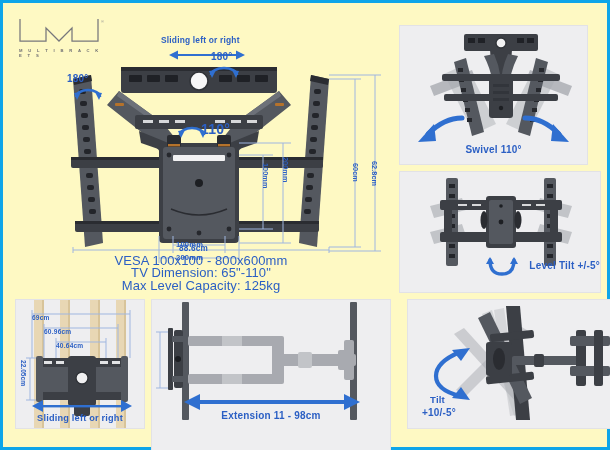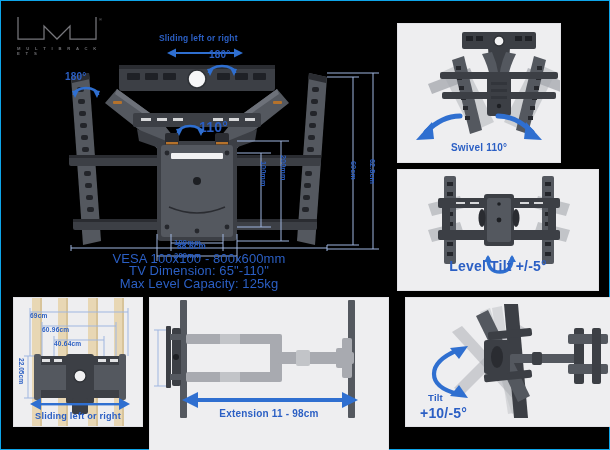--- a/index.html
+++ b/index.html
@@ -1,21 +1,21 @@
 <!DOCTYPE html>
 <html><head>
 <meta charset="utf-8">
 <style>
   html,body{margin:0;padding:0;background:#ffffff;}
   body{
     width:610px;height:450px;overflow:hidden;position:relative;
     font-family:"Liberation Sans", sans-serif;
     background:#fefefe;
   }
-  #root{position:absolute;inset:0;border:1px solid #0ea5e9;box-sizing:border-box;background:#000000;}
+  #root{position:absolute;inset:0;border:3px solid #0ea5e9;box-sizing:border-box;background:#fef9c3;}
 
   
   .panel{position:absolute;background:#eeeef0;border:1px solid #e2e2e6;box-sizing:border-box;overflow:hidden;}
   .lbl{position:absolute;color:#2b5fc4;font-weight:bold;white-space:nowrap;letter-spacing:0.2px;}
   .lblv{position:absolute;color:#2b5fc4;font-weight:bold;white-space:nowrap;transform-origin:0 0;}
   svg{display:block;overflow:visible;}
 
   
   #logo{position:absolute;left:14px;top:14px;width:86px;height:42px;}
   #logo .wordmark{position:absolute;left:2px;top:31px;font-size:4.2px;letter-spacing:2.3px;color:#6f6f73;font-weight:bold;}
@@ -227,21 +227,21 @@
   <div class="lbl" style="left:176px;top:241px;font-size:8.2px;">88.6cm</div>
   <div class="lblv" style="left:357px;top:160px;font-size:7.4px;transform:rotate(90deg);">60cm</div>
   <div class="lblv" style="left:376px;top:158px;font-size:7.4px;transform:rotate(90deg);">62.8cm</div>
 
   <div id="specs" style="width:388px;left:4px;">
     <div>VESA 100x100 - 800x600mm</div>
     <div>TV Dimension: 65"-110"</div>
     <div>Max Level Capacity: 125kg</div>
   </div>
 
-  <div class="panel" style="left:396px;top:22px;width:164px;height:140px;">
+  <div class="panel" style="left:396px;top:22px;width:189px;height:140px;">
     <svg width="202" height="112" viewBox="0 0 202 112" style="position:absolute;left:0;top:2px;">
 
       <g>
         <path class="mGhost2" d="M44,46 L66,36 L96,96 L74,106 Z" opacity="0.75"></path>
         <path class="mGhost2" d="M158,46 L136,36 L106,96 L128,106 Z" opacity="0.75"></path>
         <path class="mGhost" d="M30,58 L72,42 L76,52 L34,68 Z" opacity="0.8"></path>
         <path class="mGhost" d="M172,58 L130,42 L126,52 L168,68 Z" opacity="0.8"></path>
       </g>
 
       <g>
@@ -349,21 +349,21 @@
           <rect x="72" y="28" width="9" height="2"></rect>
         <rect x="122" y="28" width="9" height="2"></rect>
           <rect x="136" y="28" width="9" height="2"></rect>
         </g>
     </svg>
     <svg style="position:absolute;left:84px;top:86px;" width="36" height="20">
       <path d="M6,2 Q6,16 18,16 Q30,16 30,2" fill="none" stroke="#2f6fd0" stroke-width="3.4" stroke-linecap="round"></path>
       <path class="arrow" d="M2,6 L10,6 L6,-1 Z"></path>
       <path class="arrow" d="M26,6 L34,6 L30,-1 Z"></path>
     </svg>
-    <div class="lbl" style="left:0;right:0;top:88px;text-align:center;font-size:14px;">Level Tilt +/-5°</div>
+    <div class="lbl" style="left:0;right:0;top:88px;text-align:right;font-size:10px;">Level Tilt +/-5°</div>
   </div>
 
   <div class="panel" style="left:396px;top:296px;width:230px;height:130px;margin-left:8px;">
     <svg width="202" height="130" viewBox="0 0 202 130" style="position:absolute;left:0;top:0;">
 
       <g>
         <path class="mGhost2" d="M74,14 L84,10 L116,112 L106,116 Z" opacity="0.6"></path>
         <path class="mGhost2" d="M86,10 L96,8 L112,114 L102,116 Z" opacity="0.55"></path>
         <path class="mGhost" d="M46,34 L56,28 L118,96 L108,102 Z" opacity="0.5"></path>
         <path class="mGhost" d="M58,96 L48,90 L112,26 L122,32 Z" opacity="0.5"></path>
@@ -387,21 +387,21 @@
         <rect class="mMid" x="162" y="66" width="40" height="10" rx="2"></rect>
         <rect class="mDark" x="186" y="30" width="9" height="56" rx="2"></rect>
       </g>
     </svg>
     <svg style="position:absolute;left:20px;top:44px;" width="46" height="58">
       <path d="M32,8 Q8,18 8,32 Q8,46 32,52" fill="none" stroke="#2f6fd0" stroke-width="4.2" stroke-linecap="round"></path>
       <path class="arrow" d="M42,4 L24,6 L33,17 Z"></path>
       <path class="arrow" d="M42,56 L24,54 L33,43 Z"></path>
     </svg>
     <div class="lbl" style="left:22px;top:94px;font-size:9.6px;">Tilt</div>
-    <div class="lbl" style="left:14px;top:107px;font-size:14px;">+10/-5°</div>
+    <div class="lbl" style="left:14px;top:107px;font-size:10px;">+10/-5°</div>
   </div>
 
   <div class="panel" style="left:12px;top:296px;width:130px;height:130px;">
     <svg width="130" height="130" viewBox="0 0 130 130" style="position:absolute;left:0;top:0;">
 
       <g>
         <rect class="wood" x="18" y="0" width="10" height="130"></rect>
           <rect class="woodEdge" x="26" y="0" width="2" height="130"></rect>
         <rect class="wood" x="44" y="0" width="10" height="130"></rect>
           <rect class="woodEdge" x="52" y="0" width="2" height="130"></rect>

